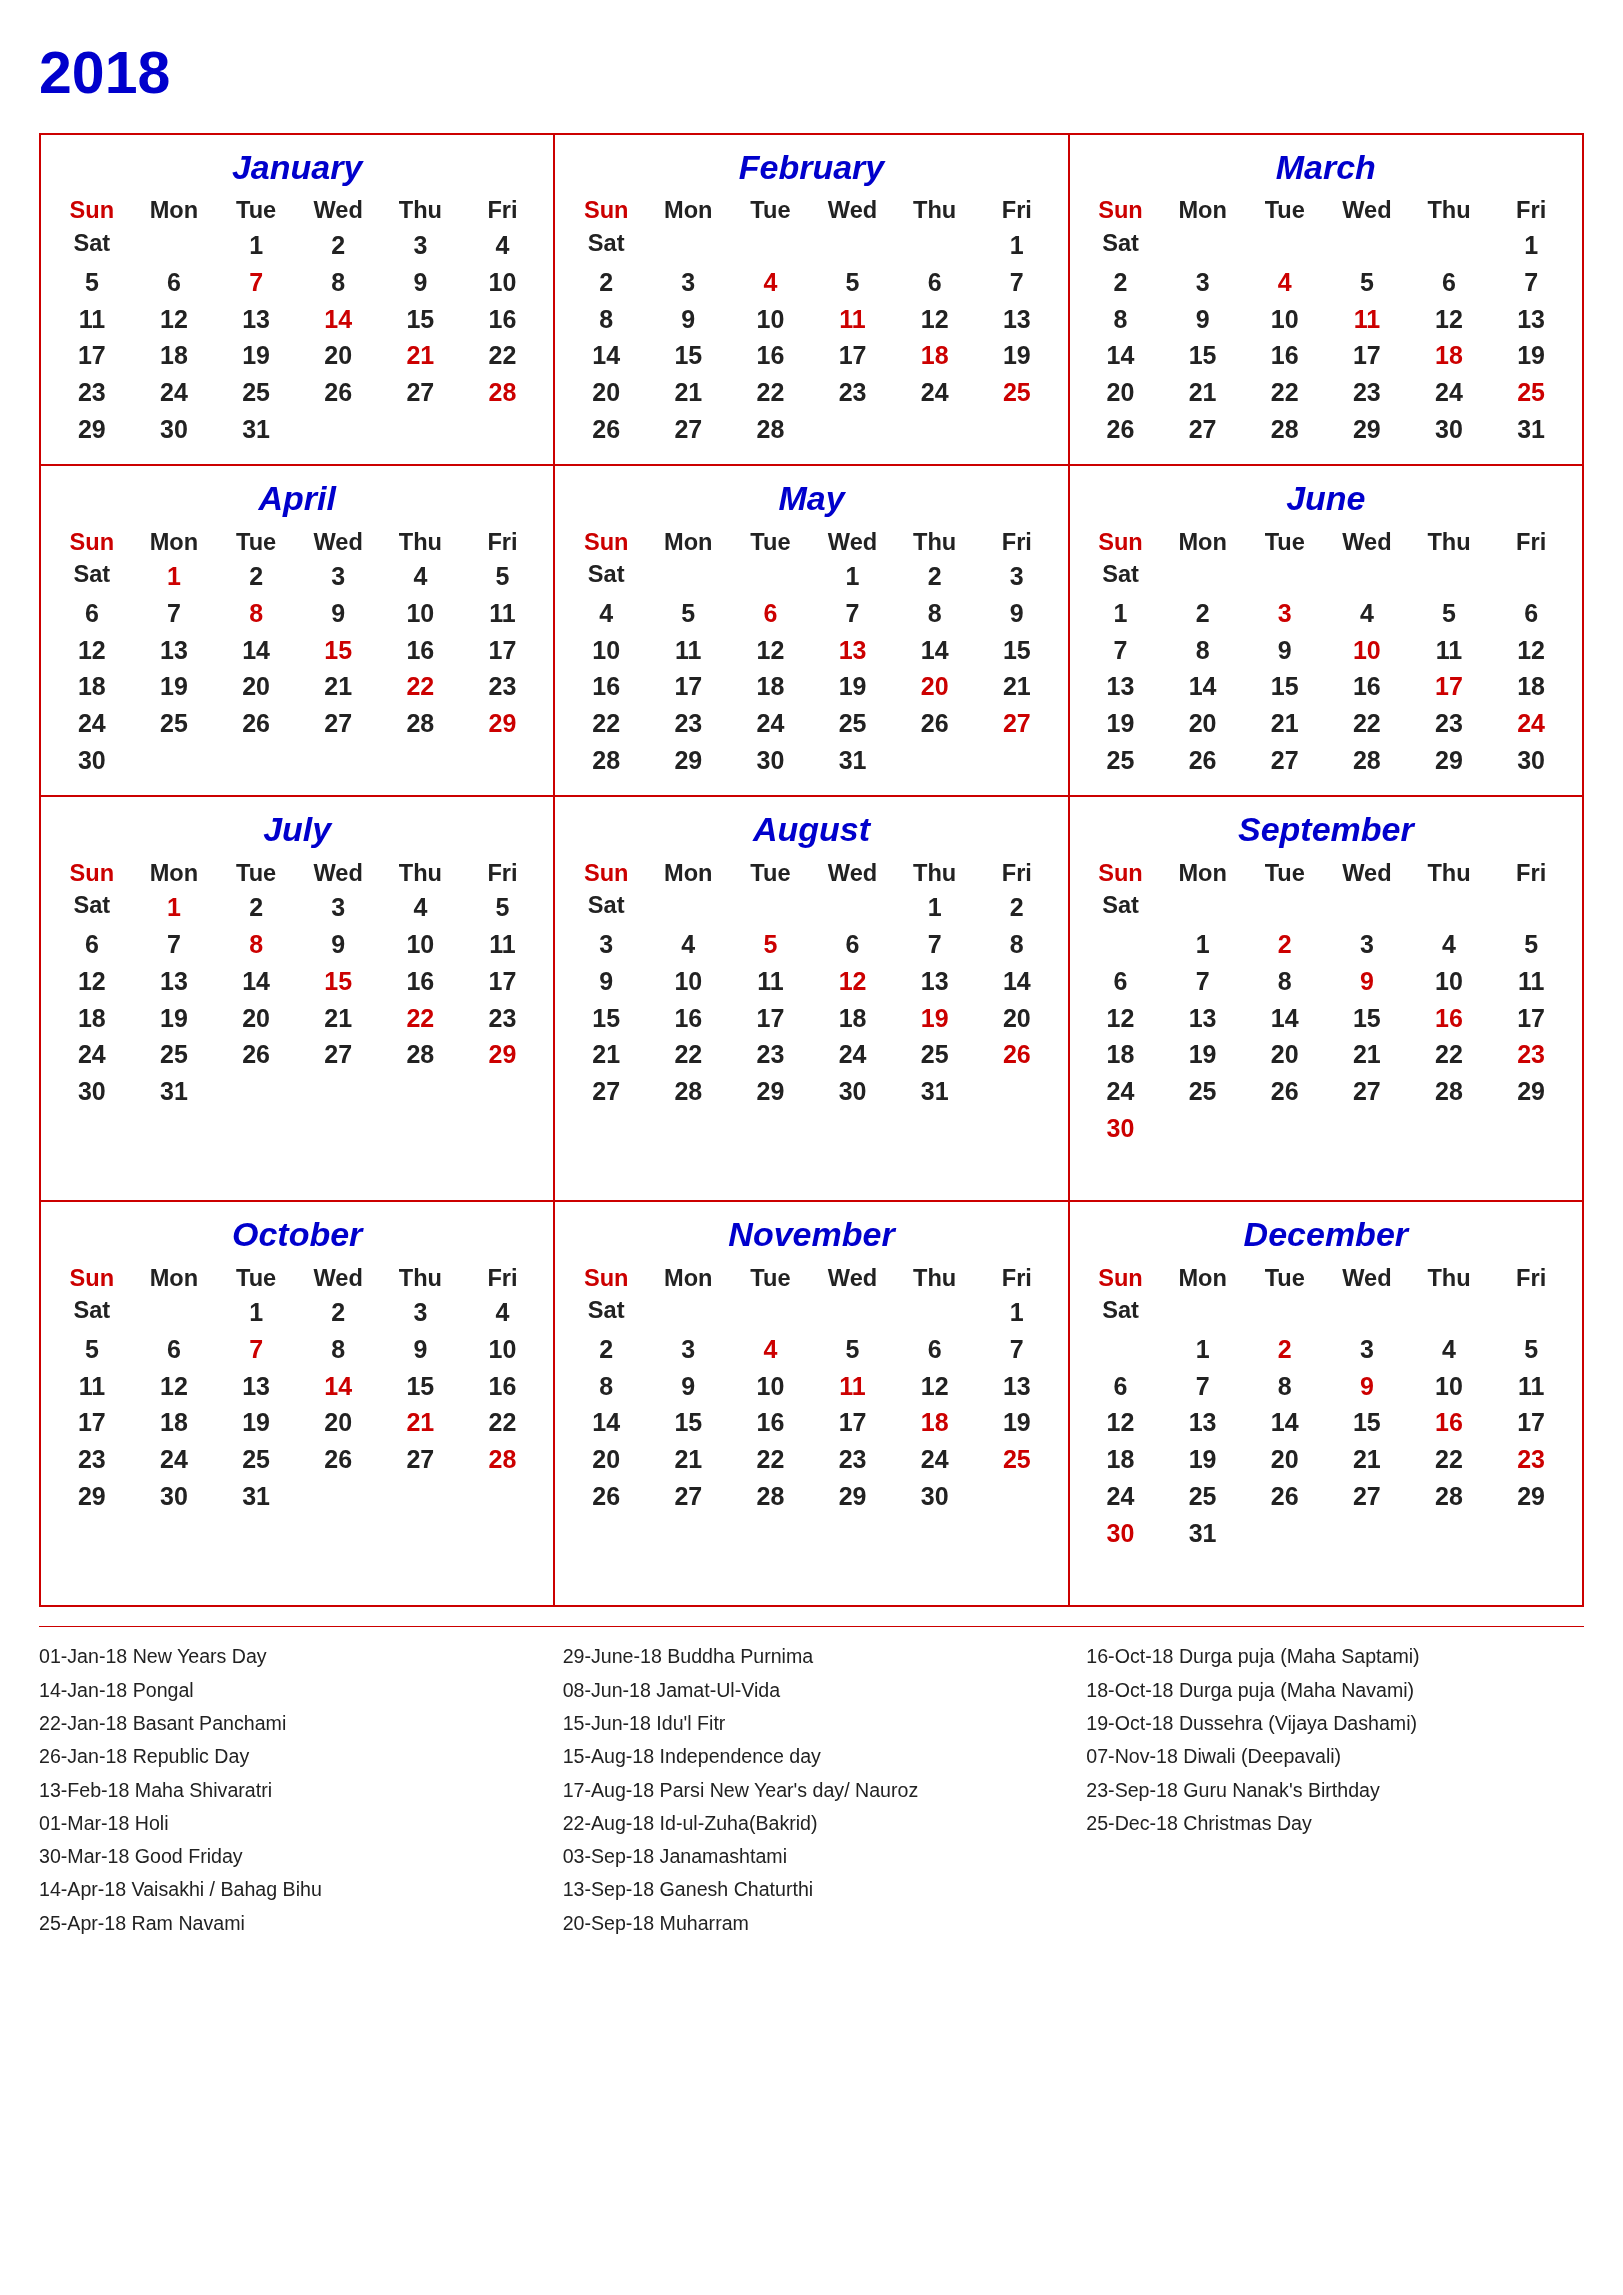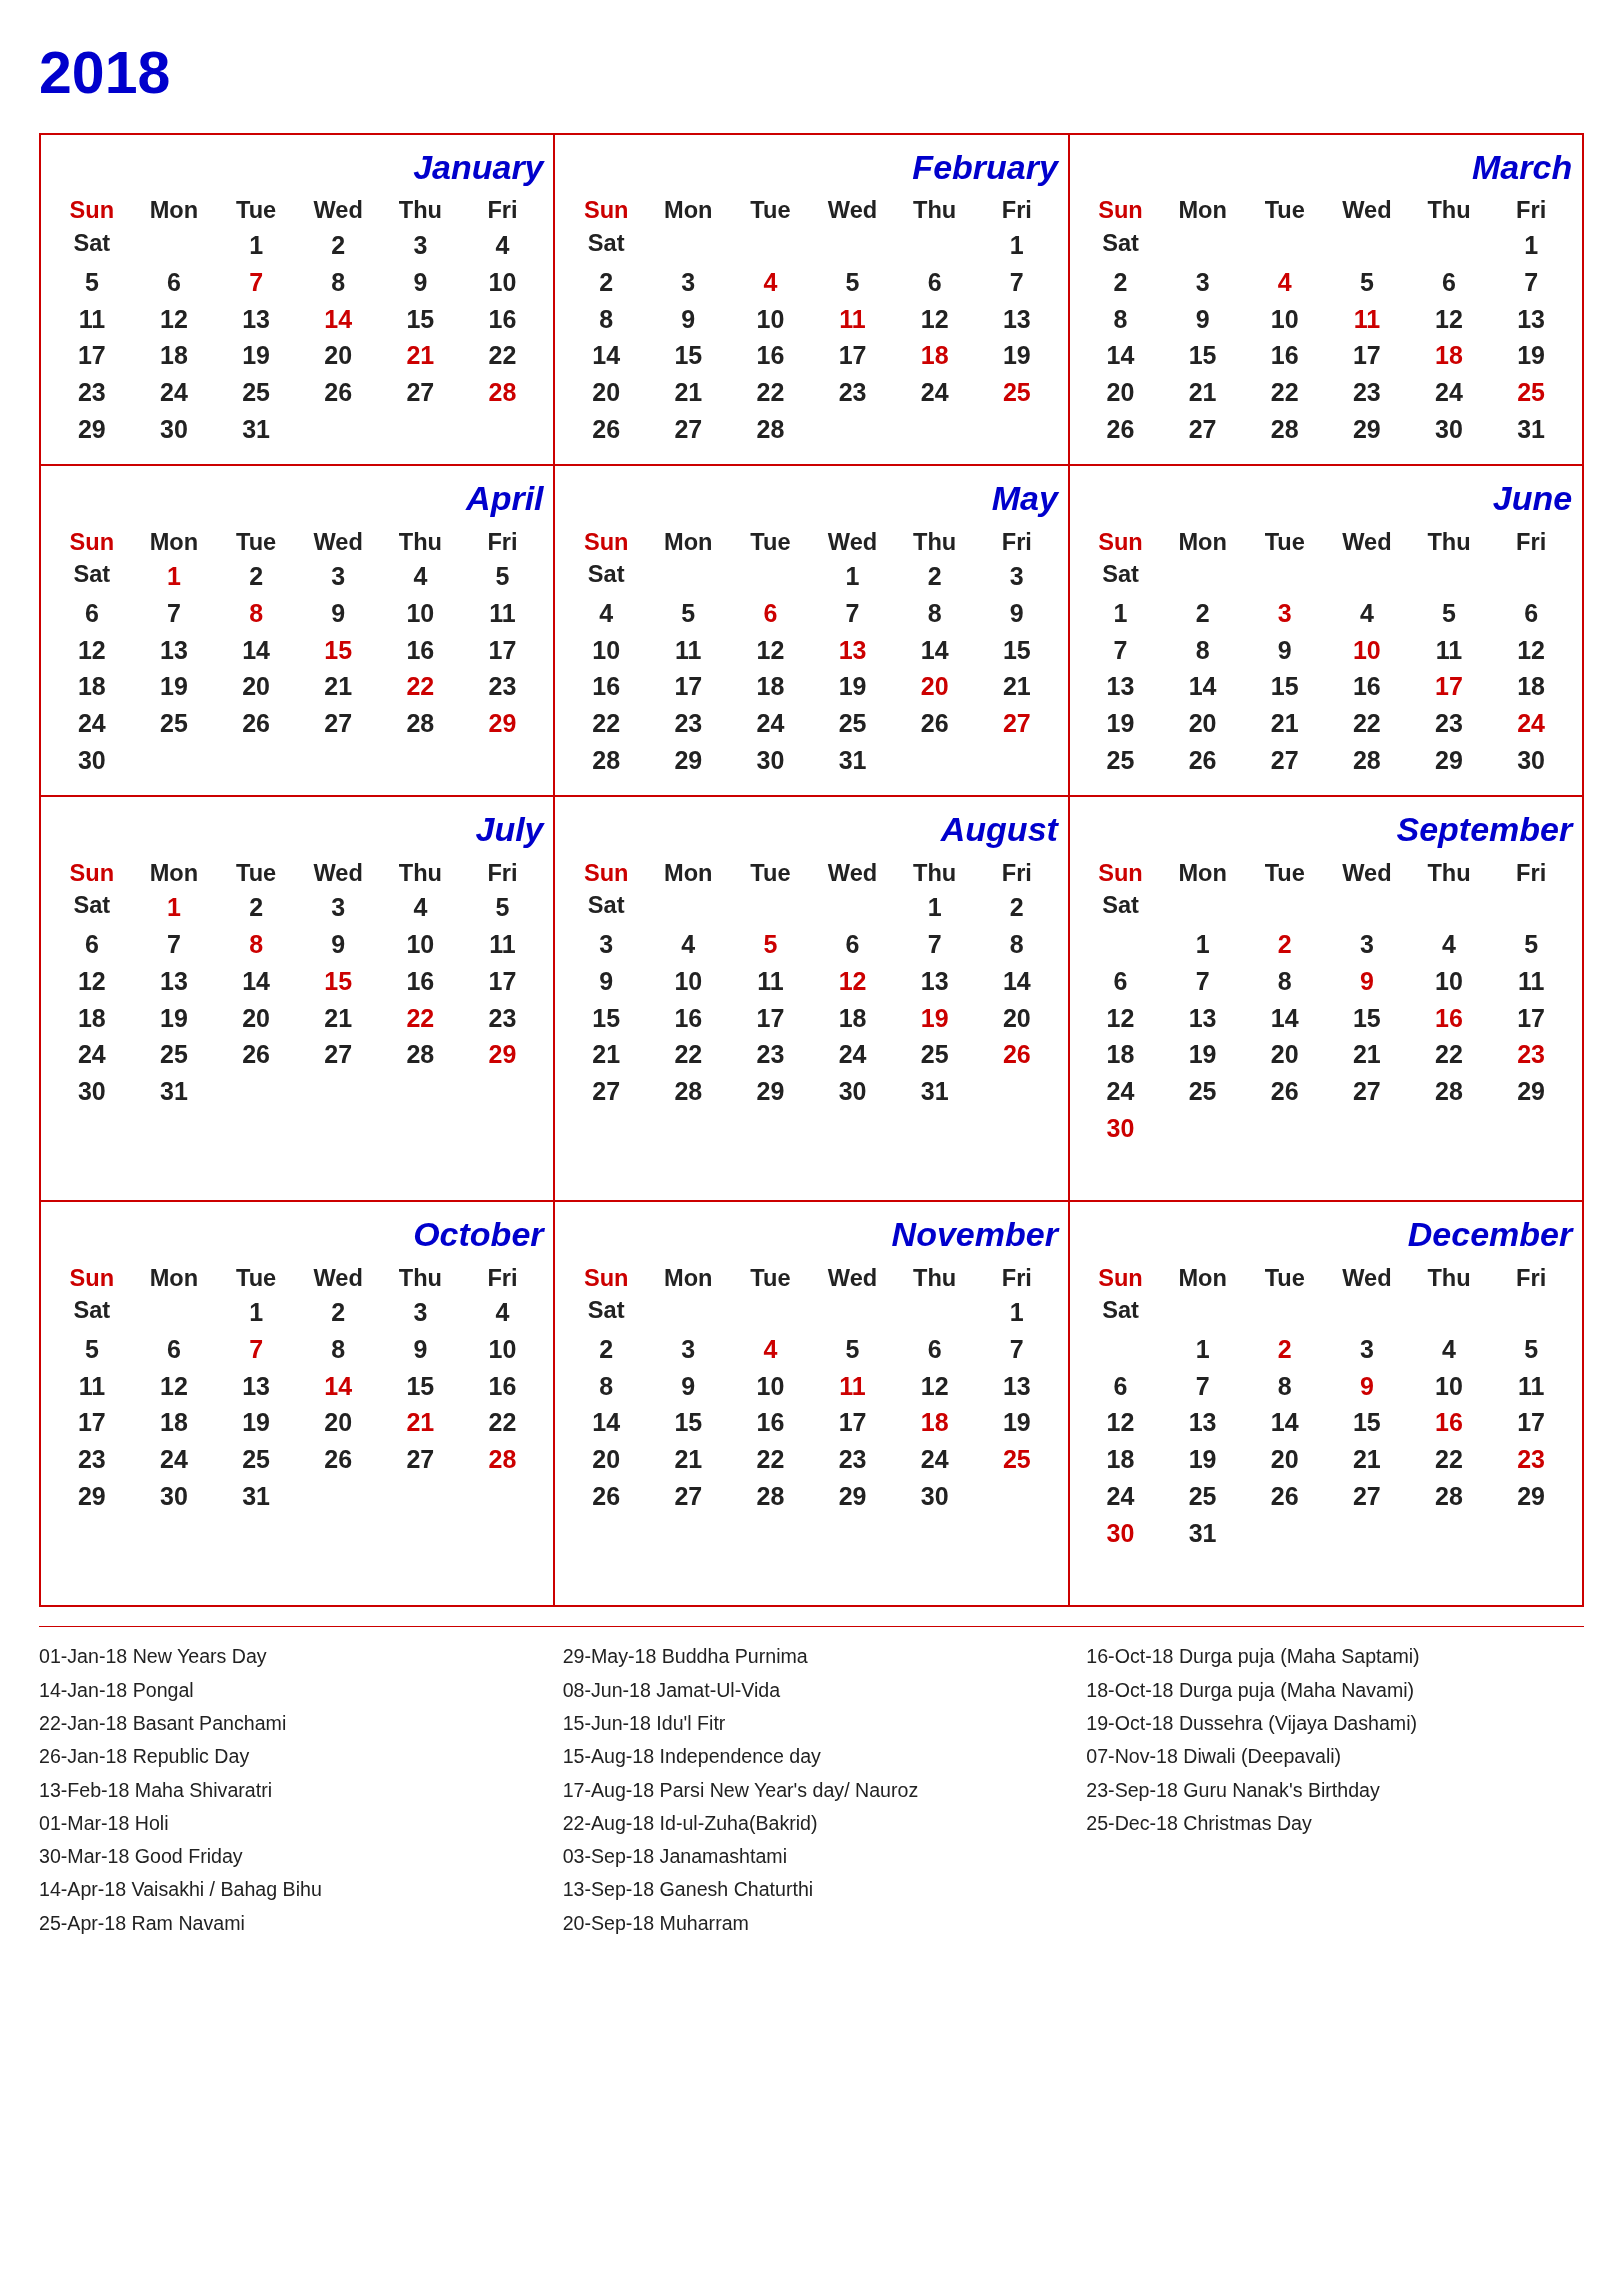--- a/index.html
+++ b/index.html
@@ -22,21 +22,21 @@
       display: grid;
       grid-template-columns: 1fr 1fr 1fr;
       gap: 0;
       border: 1.3px solid #cc0000;
     }
     .month-block {
       border: 0.7px solid #cc0000;
       padding: 13px 9.8px 16.4px 9.8px;
     }
     .month-name {
-      text-align: right;
+      text-align: center;
       font-size: 34px;
       font-weight: bold;
       font-style: italic;
       color: #0000cc;
       margin-bottom: 7.9px;
     }
     .days-grid {
       display: grid;
       grid-template-columns: repeat(6, 1fr);
       text-align: center;
@@ -665,21 +665,21 @@
       <div class="holiday-line">14-Jan-18 Pongal</div>
       <div class="holiday-line">22-Jan-18 Basant Panchami</div>
       <div class="holiday-line">26-Jan-18 Republic Day</div>
       <div class="holiday-line">13-Feb-18 Maha Shivaratri</div>
       <div class="holiday-line">01-Mar-18 Holi</div>
       <div class="holiday-line">30-Mar-18 Good Friday</div>
       <div class="holiday-line">14-Apr-18 Vaisakhi / Bahag Bihu</div>
       <div class="holiday-line">25-Apr-18 Ram Navami</div>
     </div>
     <div class="holiday-column">
-      <div class="holiday-line">29-May-18 Buddha Purnima</div>
+      <div class="holiday-line">29-June-18 Buddha Purnima</div>
       <div class="holiday-line">08-Jun-18 Jamat-Ul-Vida</div>
       <div class="holiday-line">15-Jun-18 Idu'l Fitr</div>
       <div class="holiday-line">15-Aug-18 Independence day</div>
       <div class="holiday-line">17-Aug-18 Parsi New Year's day/ Nauroz</div>
       <div class="holiday-line">22-Aug-18 Id-ul-Zuha(Bakrid)</div>
       <div class="holiday-line">03-Sep-18 Janamashtami</div>
       <div class="holiday-line">13-Sep-18 Ganesh Chaturthi</div>
       <div class="holiday-line">20-Sep-18 Muharram</div>
     </div>
     <div class="holiday-column">

